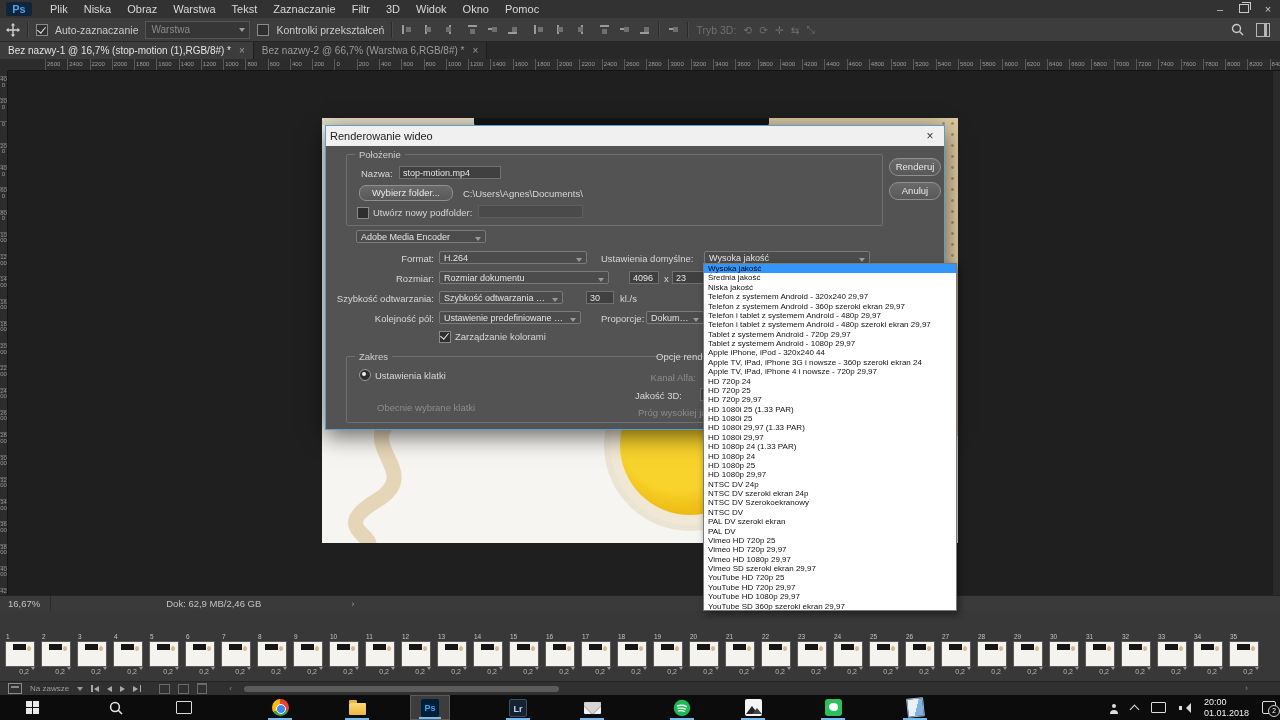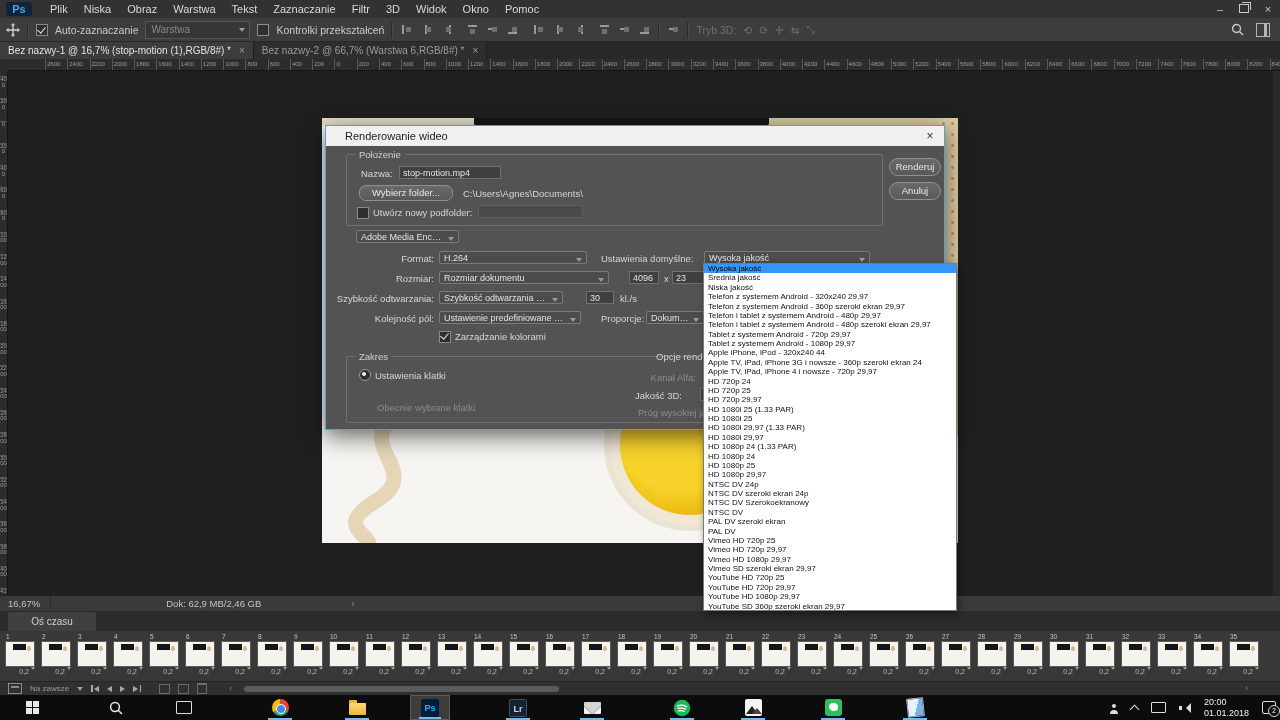--- a/index.html
+++ b/index.html
@@ -76,21 +76,21 @@
   .photo-hand{position:absolute;left:478px;top:292px;width:112px;height:92px;background:#eac3ab;
       border-radius:46% 60% 42% 58%;transform:rotate(-18deg)}
   .photo-hand2{position:absolute;left:520px;top:330px;width:70px;height:46px;background:#e2b69c;
       border-radius:50% 50% 40% 60%;transform:rotate(-30deg)}
 
   
   #dialog{position:absolute;left:325px;top:125px;width:620px;height:305px;z-index:10;
           border:1px solid #58a0cf;box-shadow:0 6px 22px rgba(0,0,0,.6);box-sizing:border-box;background:#535353}
   #dialog-titlebar{position:absolute;left:0;top:0;right:0;height:20px;background:#f0f0f0;
           display:flex;align-items:center;font-size:11px;color:#1c1c1c}
-  #dialog-title{padding-left:19px}
+  #dialog-title{padding-left:4px}
   #dialog-close{margin-left:auto;width:28px;text-align:center;color:#333;font-size:12px}
   #dialog-body{position:absolute;left:0;top:20px;right:0;bottom:0;background:#535353;font-size:9.5px;color:#d6d6d6}
   .grp{position:absolute;border:1px solid #6f6f6f;border-radius:2px}
   .grp-legend{position:absolute;top:-6px;left:8px;background:#535353;padding:0 4px;color:#cfcfcf;font-size:9.5px}
   .fld{background:#404040;border:1px solid #707070;color:#e3e3e3;font-size:9px;height:13px;
        line-height:13px;padding:0 3px;position:absolute;box-sizing:border-box;white-space:nowrap;overflow:hidden}
   .fld.disabled{background:#4a4a4a;border-color:#5e5e5e;color:#7d7d7d}
   .sel{background:#4c4c4c;border:1px solid #7a7a7a;border-radius:2px;color:#e3e3e3;font-size:9px;
        height:13px;line-height:12px;padding:0 14px 0 4px;position:absolute;box-sizing:border-box;
        white-space:nowrap;overflow:hidden;text-overflow:ellipsis}
@@ -391,21 +391,21 @@
       <span class="pill-btn" style="left:12px;top:30px;width:92px;height:14px;line-height:13px;border-radius:7px">Wybierz folder...</span>
       <span class="lbl" style="left:116px;top:33px">C:\Users\Agnes\Documents\</span>
       <span class="dlg-check" style="left:10px;top:52px"></span>
       <span class="lbl" style="left:26px;top:52px">Utwórz nowy podfolder:</span>
       <span class="fld disabled" style="left:131px;top:50px;width:105px"></span>
     </div>
 
     <span class="pill-btn" style="left:563px;top:12px">Renderuj</span>
     <span class="pill-btn" style="left:563px;top:36px">Anuluj</span>
 
-    <span class="sel chev-down" style="left:30px;top:84px;width:103px">Adobe Media Encoder</span>
+    <span class="sel chev-down" style="left:30px;top:84px;width:130px">Adobe Media Encoder</span>
 
     <span class="lbl right" style="left:8px;top:107px;width:100px">Format:</span>
     <span class="sel chev-down" style="left:113px;top:105px;width:148px">H.264</span>
     <span class="lbl" style="left:275px;top:107px">Ustawienia domyślne:</span>
     <span class="sel chev-down" style="left:378px;top:105px;width:166px">Wysoka jakość</span>
 
     <span class="lbl right" style="left:8px;top:127px;width:100px">Rozmiar:</span>
     <span class="sel chev-down" style="left:113px;top:125px;width:170px">Rozmiar dokumentu</span>
     <span class="fld" style="left:303px;top:125px;width:30px">4096</span>
     <span class="lbl" style="left:338px;top:127px">x</span>
@@ -480,23 +480,20 @@
     <div class="preset-item" data-index="36">YouTube SD 360p szeroki ekran 29,97</div>
   </div>
 
 <div id="statusbar">
   <span id="status-zoom">16,67%</span>
   <span id="status-doc">Dok: 62,9 MB/2,46 GB</span>
   <span id="status-chev">›</span>
 </div>
 
 <div id="timeline">
-  <div id="tl-tabrow">
-    <div id="tl-tab">Oś czasu</div>
-  </div>
   <div id="tl-frames">
 
       <div class="frame" data-index="0">
         <div class="frame-num">1</div>
         <div class="frame-thumb"></div>
         <div class="frame-dur">0,2</div>
       </div>
 
       <div class="frame" data-index="1">
         <div class="frame-num">2</div>

